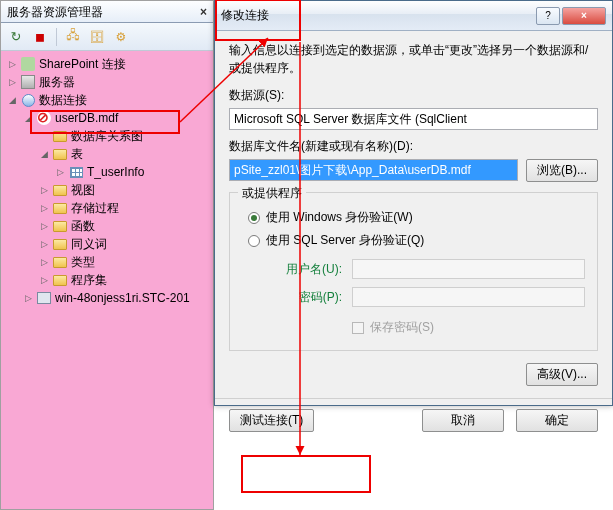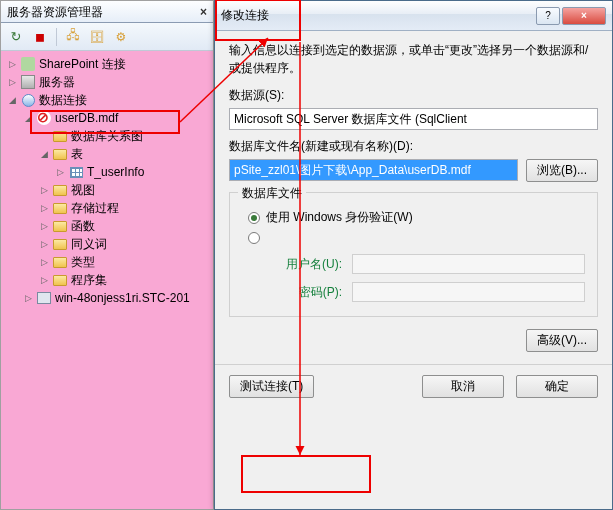--- a/index.html
+++ b/index.html
@@ -30,21 +30,21 @@
 .table-icon { width: 13px; height: 11px; background: #fff; border: 1px solid #6a8fb8; background-image: linear-gradient(#6a8fb8 1px, transparent 1px), linear-gradient(90deg, #6a8fb8 1px, transparent 1px); background-size: 4px 4px; }
 .pc-icon { width: 14px; height: 12px; background: #e0e6ef; border: 1px solid #7a8aa0; }
 
 
 .redbox { position: absolute; border: 2px solid #e00; pointer-events: none; }
 .rb-title { left: 215px; top: -1px; width: 86px; height: 42px; }
 .rb-userdb { left: 30px; top: 110px; width: 150px; height: 24px; }
 .rb-test { left: 241px; top: 455px; width: 130px; height: 38px; }
 
 
-.dialog { position: absolute; left: 214px; top: 0; width: 399px; height: 510px; border: 1px solid #4a6b8a; background: #f0f0f0; box-shadow: 0 0 6px rgba(0,0,0,.3); }
+.dialog { position: absolute; left: 214px; top: 0; width: 399px; height: 406px; border: 1px solid #4a6b8a; background: #f0f0f0; box-shadow: 0 0 6px rgba(0,0,0,.3); }
 .dlg-titlebar { height: 30px; background: linear-gradient(#fefefe, #e8eef6 45%, #d8e2ee 46%, #e4ecf6); display: flex; align-items: center; padding: 0 6px; border-bottom: 1px solid #a0b0c4; }
 .dlg-titlebar .t { flex: 1; font-size: 12px; color: #000; }
 .win-btns { display: flex; gap: 2px; }
 .win-btn { width: 28px; height: 18px; border: 1px solid #8a9ab0; border-radius: 2px; background: linear-gradient(#f8fbff,#dbe6f2); display:flex; align-items:center; justify-content:center; font-size:10px; }
 .win-btn.help { width: 24px; }
 .win-btn.close { background: linear-gradient(#f5a3a0,#d94b40); color:#fff; width: 44px; font-weight:bold; }
 
 .dlg-body { padding: 10px 14px 8px 14px; }
 .desc { color: #000; line-height: 1.5; margin-bottom: 10px; }
 .label { margin: 6px 0 4px 0; }
@@ -222,33 +222,38 @@
 
     <div class="label">数据库文件名(新建或现有名称)(D):</div>
     <div class="row">
       <div class="textbox sel">
         <span>pSite_zzl01\图片下载\App_Data\userDB.mdf</span>
       </div>
       <button class="btn">浏览(B)...</button>
     </div>
 
     <div class="group">
-      <div class="legend">数据库文件</div>
+      <div class="legend">或提供程序</div>
       <div class="radio-row">
         <span class="radio-dot checked"></span>
         <span>使用 Windows 身份验证(W)</span>
       </div>
       <div class="radio-row">
         <span class="radio-dot"></span>
+        <span>使用 SQL Server 身份验证(Q)</span>
       </div>
       <div class="cred">
         <div class="cl">用户名(U):</div>
         <div class="cinput"></div>
         <div class="cl">密码(P):</div>
         <div class="cinput"></div>
+      </div>
+      <div class="chk-row">
+        <span class="chk-box"></span>
+        <span>保存密码(S)</span>
       </div>
     </div>
 
     <div class="adv-row">
       <button class="btn">高级(V)...</button>
     </div>
 
     <hr class="sep">
 
     <div class="dlg-foot">

